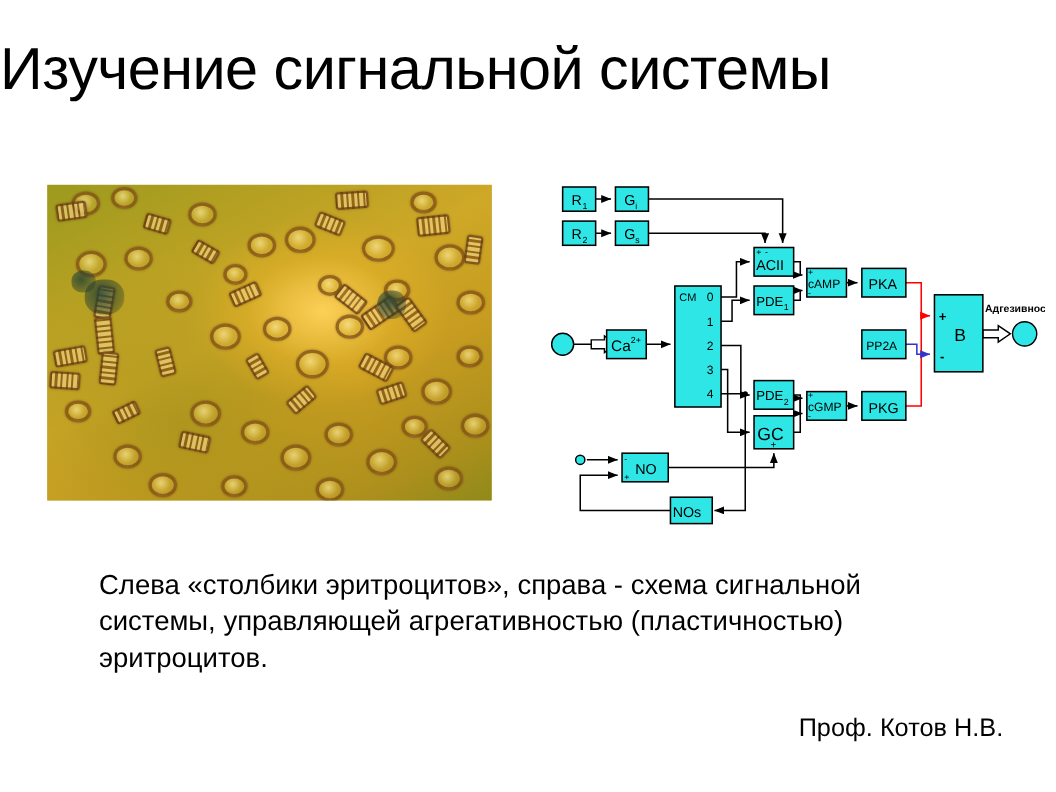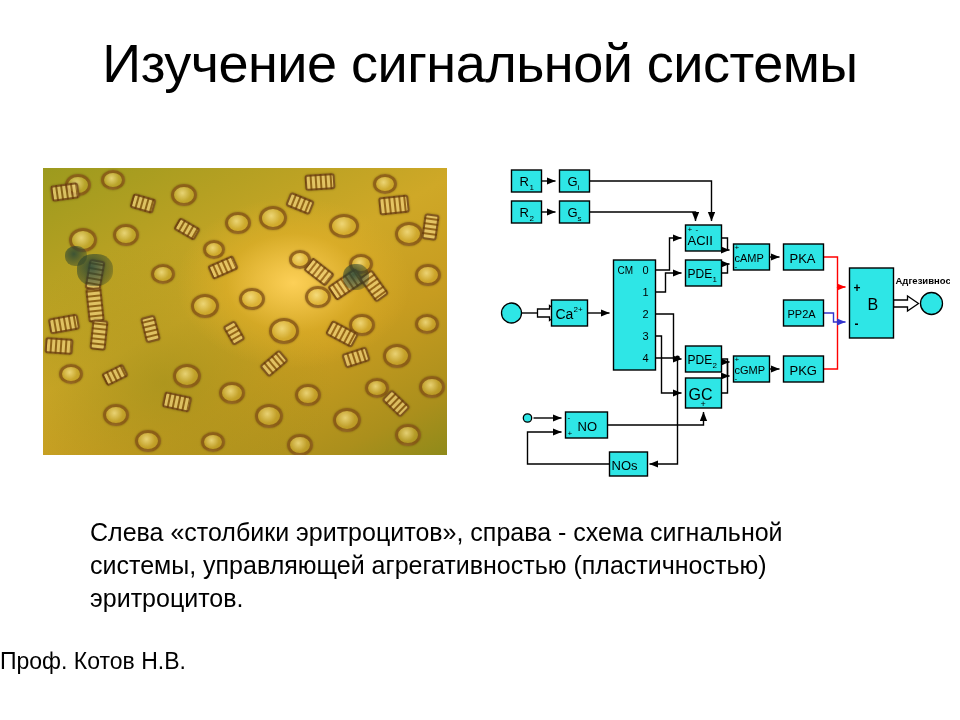--- a/index.html
+++ b/index.html
@@ -15,21 +15,20 @@
     font-family: "Liberation Sans", sans-serif;
     color: #000000;
   }
 
   
   #slide-title {
     position: absolute;
     left: 0;
     top: 32px;
     width: 960px;
-    text-align: center;
     font-size: 54px;
     line-height: 62px;
     font-weight: 400;
     letter-spacing: -0.5px;
     color: #000000;
     white-space: nowrap;
   }
 
   
   #micrograph {
@@ -102,21 +101,21 @@
     width: 800px;
     font-size: 25px;
     line-height: 33px;
     color: #000000;
   }
   #attribution {
     position: absolute;
     left: 0;
     top: 648px;
     width: 912px;
-    text-align: left;
+    text-align: right;
     font-size: 23px;
     color: #000000;
   }
 </style>
 </head>
 <body>
 
 <div id="slide-title">Изучение сигнальной системы</div>
 
 <div id="micrograph">

